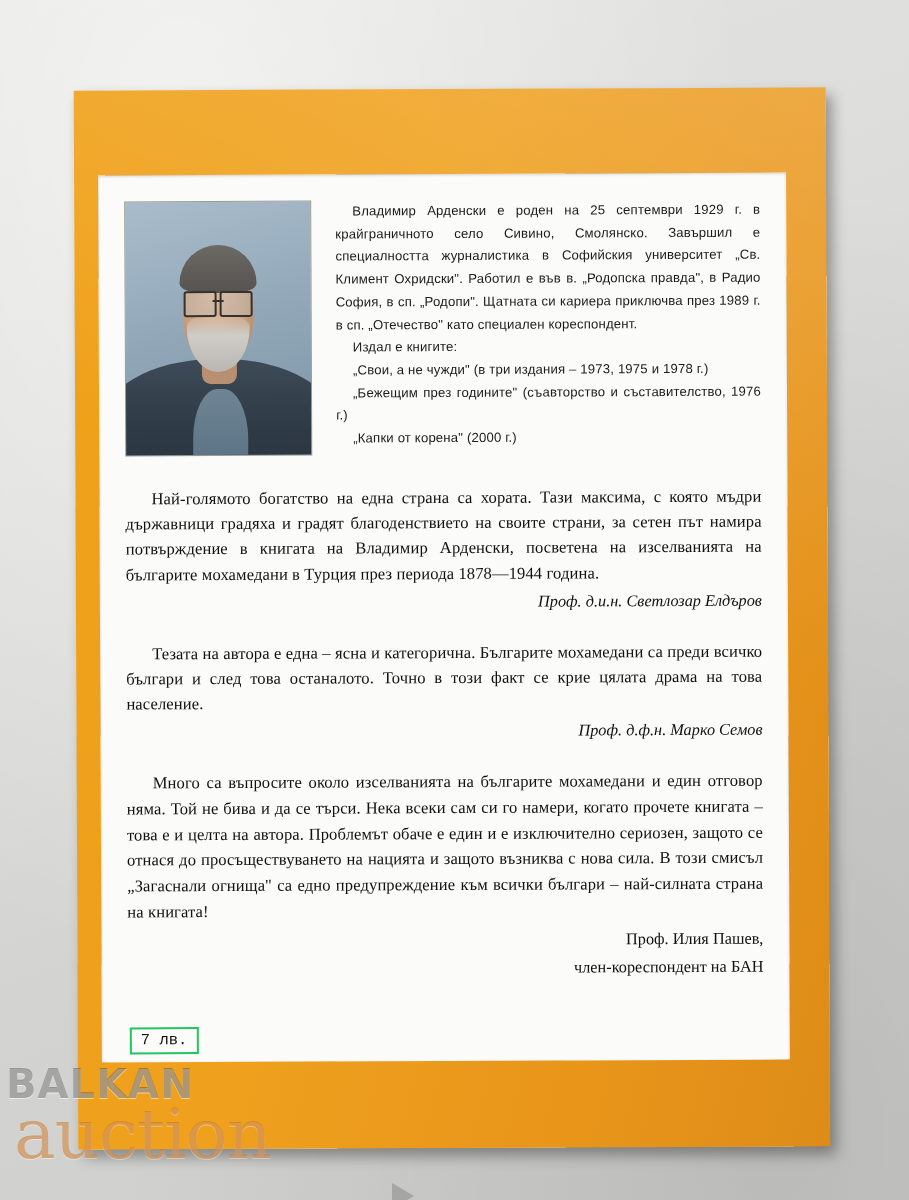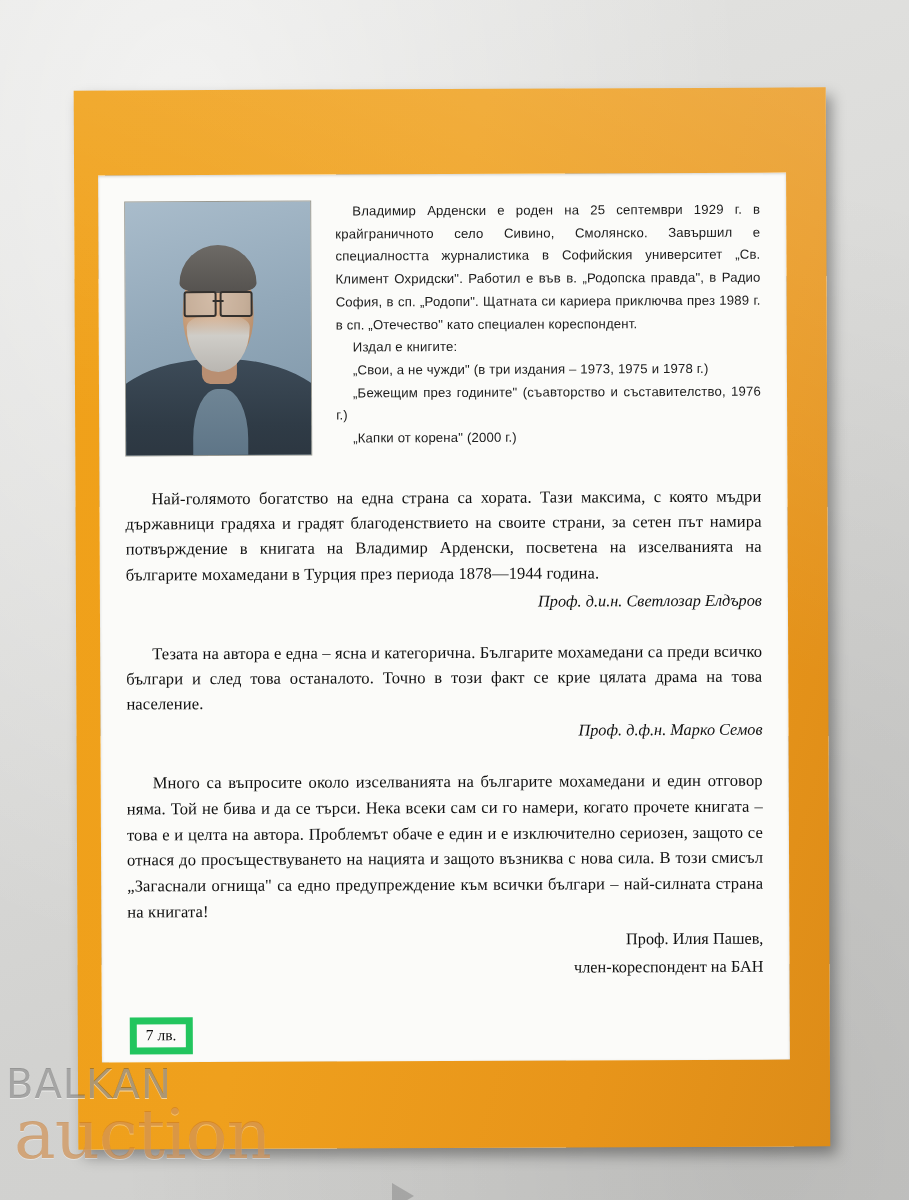--- a/index.html
+++ b/index.html
@@ -213,44 +213,44 @@
   .quote p.attrib.upright {
     font-style: normal;
   }
   .quote.third p.body { line-height: 1.56; }
 
   
   .price {
     position: absolute;
     left: 28px;
     bottom: 8px;
-    border: 7px solid #22c55e;
+    border: 2px solid #22c55e;
     padding: 2px 9px 3px 9px;
-    font-family: Liberation Serif, serif;
+    font-family: Liberation Mono, monospace;
     font-size: 15.5px;
     color: #111;
     background: #fbfbf9;
   }
 
   
   .watermark {
     position: absolute;
     left: 0;
     top: 1055px;
     width: 520px;
     height: 145px;
     pointer-events: none;
     user-select: none;
   }
   .wm-top {
     position: absolute;
     left: 6px;
     top: 6px;
     font-family: "DejaVu Sans", sans-serif;
-    font-weight: normal;
+    font-weight: bold;
     font-size: 40px;
     letter-spacing: 1px;
     color: rgba(60,60,60,0.40);
     text-shadow: 0 1px 0 rgba(255,255,255,0.55);
   }
   .wm-bottom {
     position: absolute;
     left: 14px;
     top: 38px;
     font-family: "DejaVu Serif", serif;

